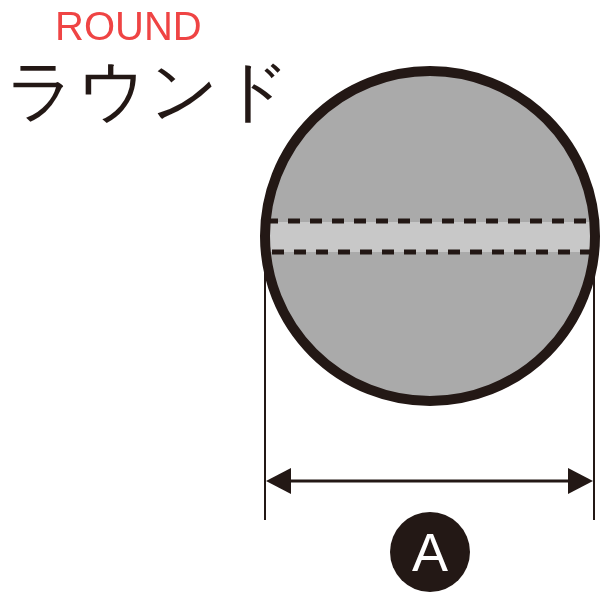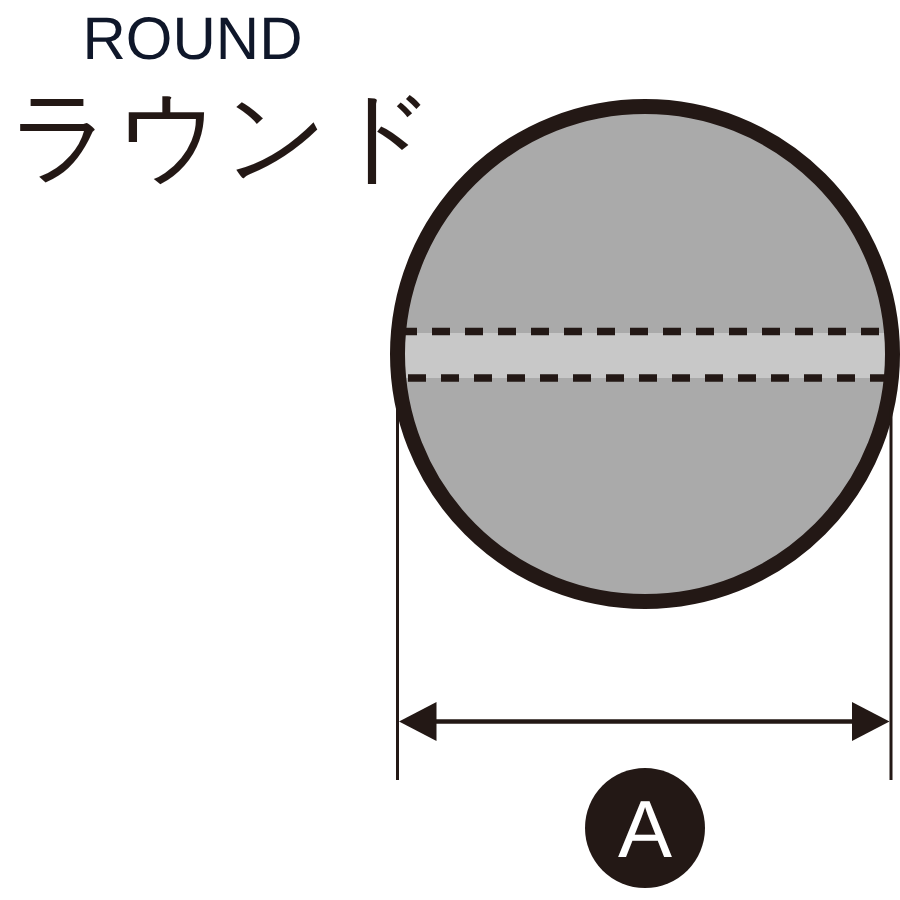--- a/index.html
+++ b/index.html
@@ -1,17 +1,17 @@
 <!DOCTYPE html>
 <html><head>
 <meta charset="utf-8">
 <style>
   html,body{margin:0;padding:0;background:#fff;}
   body{width:600px;height:600px;position:relative;overflow:hidden;font-family:"Liberation Sans","DejaVu Sans",sans-serif;}
-  .title-en{position:absolute;left:55px;top:4px;font-size:40px;color:#0f172a;letter-spacing:0px;}
+  .title-en{position:absolute;left:55px;top:4px;font-size:40px;color:#ef4444;letter-spacing:0px;}
   .title-jp{position:absolute;left:6px;top:46px;font-size:68px;color:#231815;font-family:Liberation Mono, monospace;letter-spacing:2px;}
   svg{position:absolute;left:0;top:0;}
 </style>
 </head>
 <body>
 
 <div class="title-en">ROUND</div>
 <div class="title-jp">ラウンド</div>
 
 <svg width="600" height="600" viewBox="0 0 600 600">

